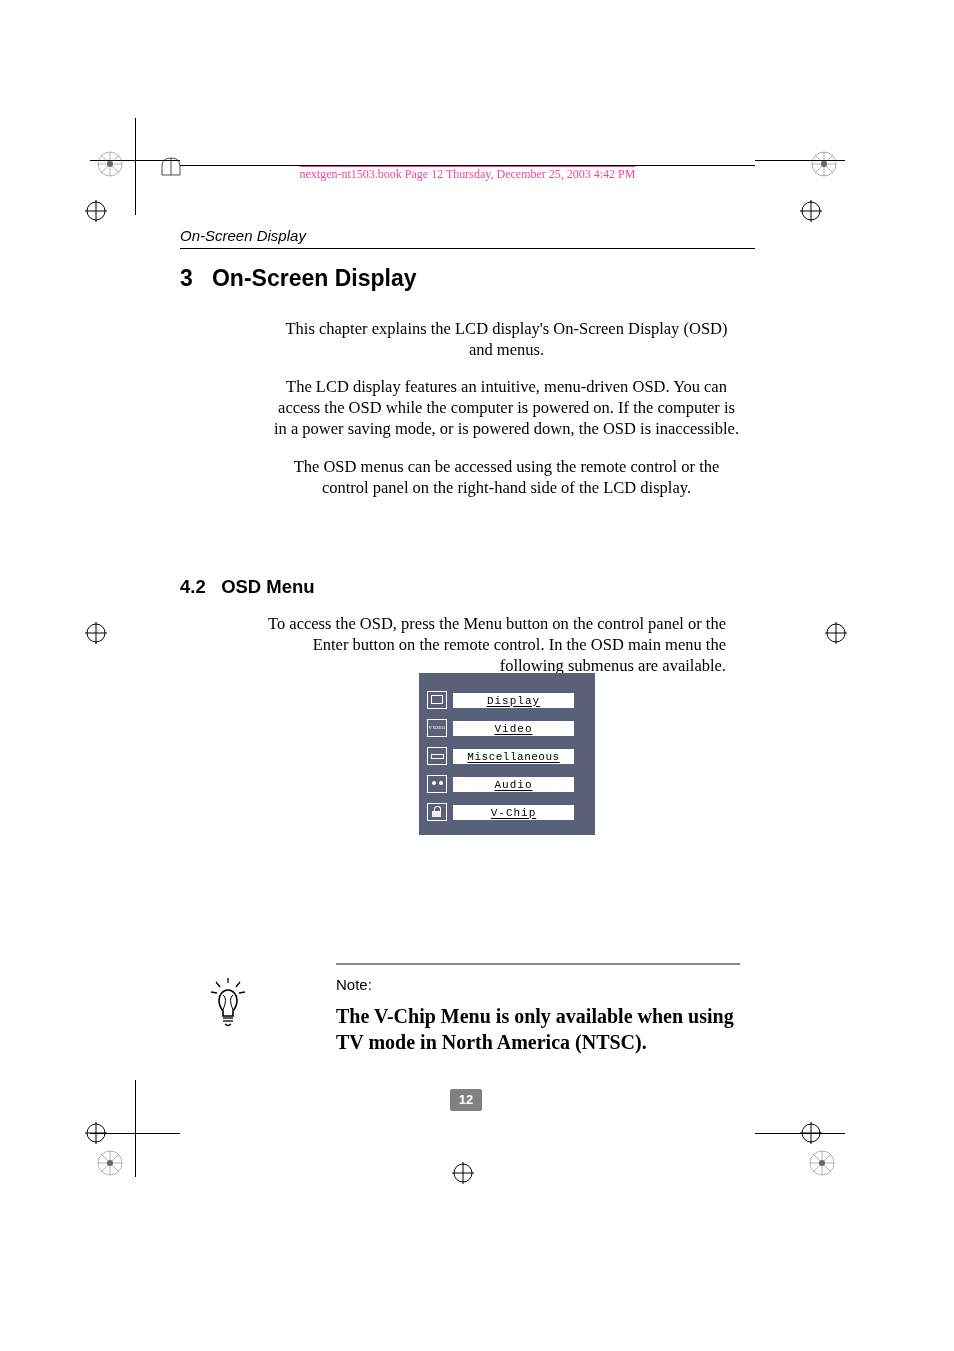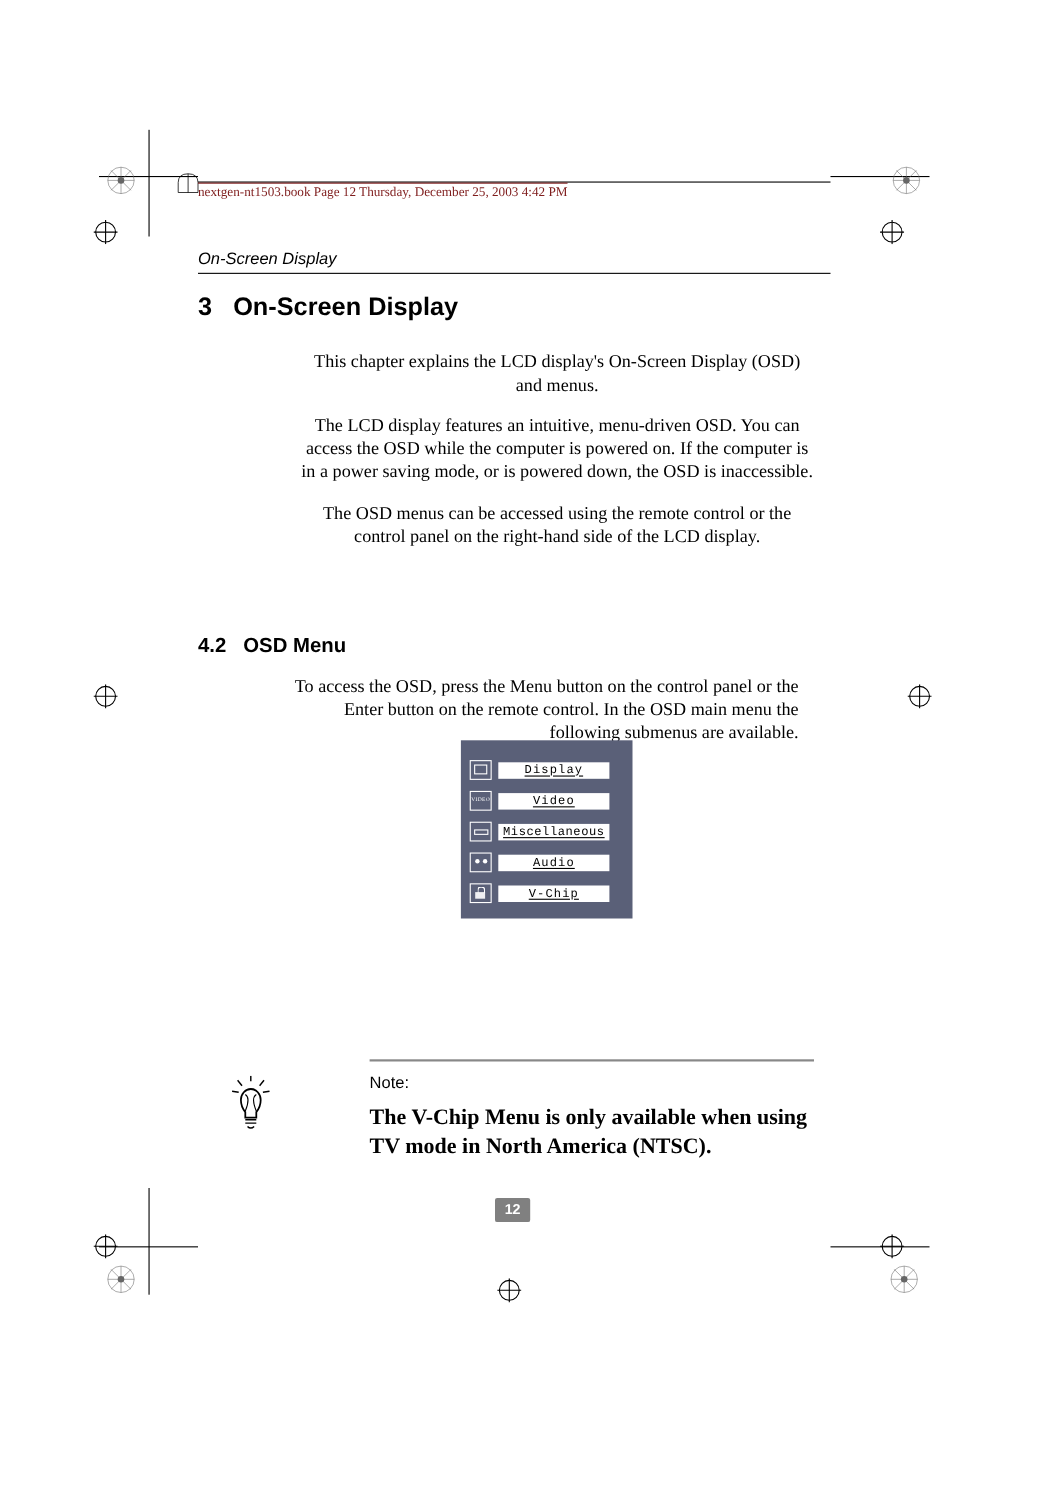--- a/index.html
+++ b/index.html
@@ -14,22 +14,23 @@
   }
   .header-line {
     position: absolute;
     left: 180px;
     top: 165px;
     width: 575px;
     font-size: 12px;
     font-family: "Times New Roman", serif;
     border-top: 0.5px solid #000;
     padding-top: 1px;
-    color: #7f1d1d;
+    color: #ec4899;
     text-decoration: overline;
+    text-align: center;
   }
   .section-title-row {
     position: absolute;
     left: 180px;
     top: 227px;
     font-style: italic;
     font-family: Arial, Helvetica, sans-serif;
     font-size: 15px;
     border-bottom: 1px solid #000;
     width: 575px;
@@ -66,21 +67,21 @@
     top: 613px;
     width: 467px;
     font-size: 16.5px;
     line-height: 1.28;
     text-align: right;
   }
   .osd-panel {
     position: absolute;
     left: 419px;
     top: 673px;
-    width: 156px;
+    width: 176px;
     background: #5a6078;
     padding: 14px 21px 14px 8px;
     box-sizing: border-box;
   }
   .osd-row {
     display: flex;
     align-items: center;
     margin: 4px 0 10px 0;
   }
   .osd-row:last-child { margin-bottom: 0; }

